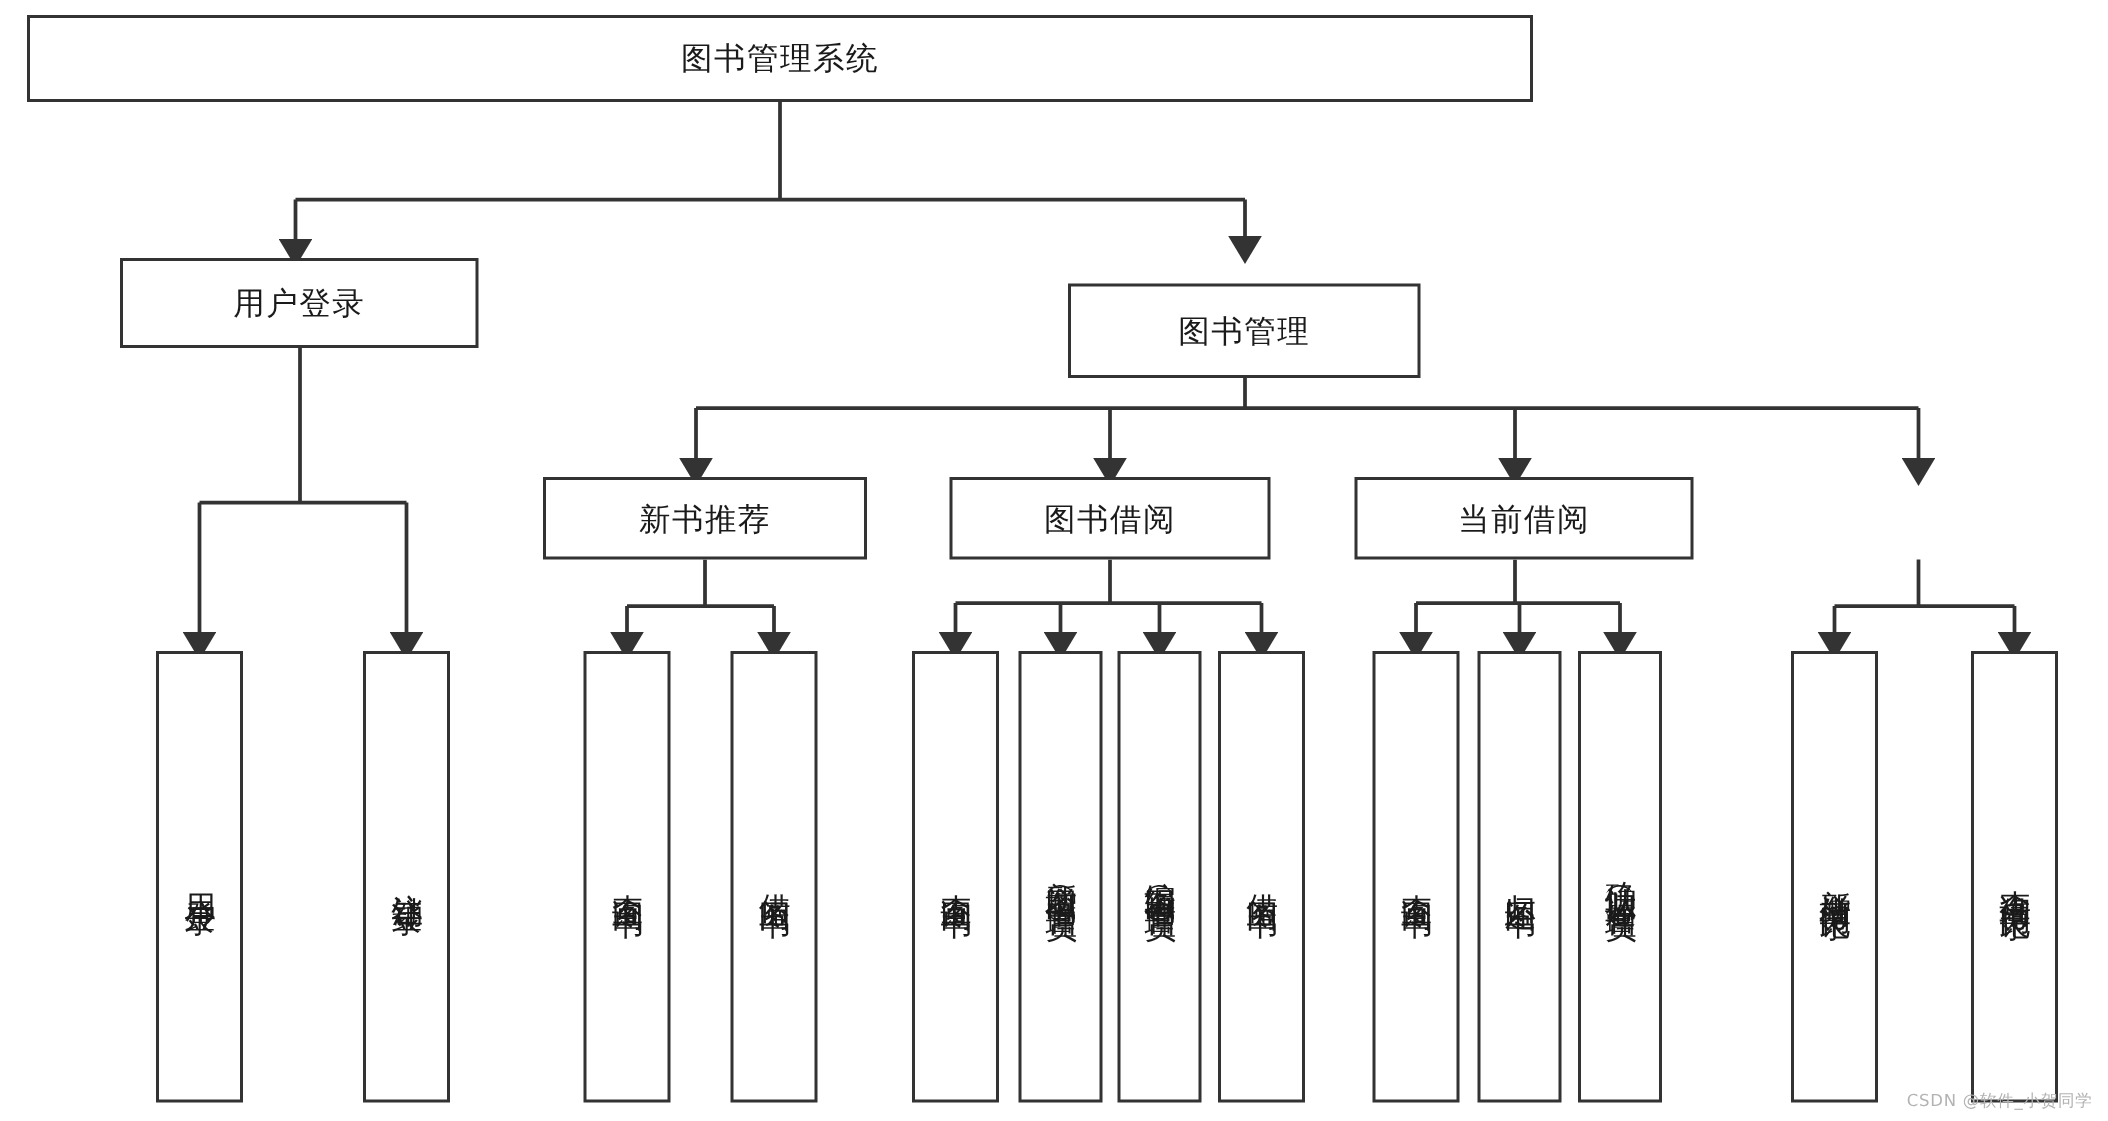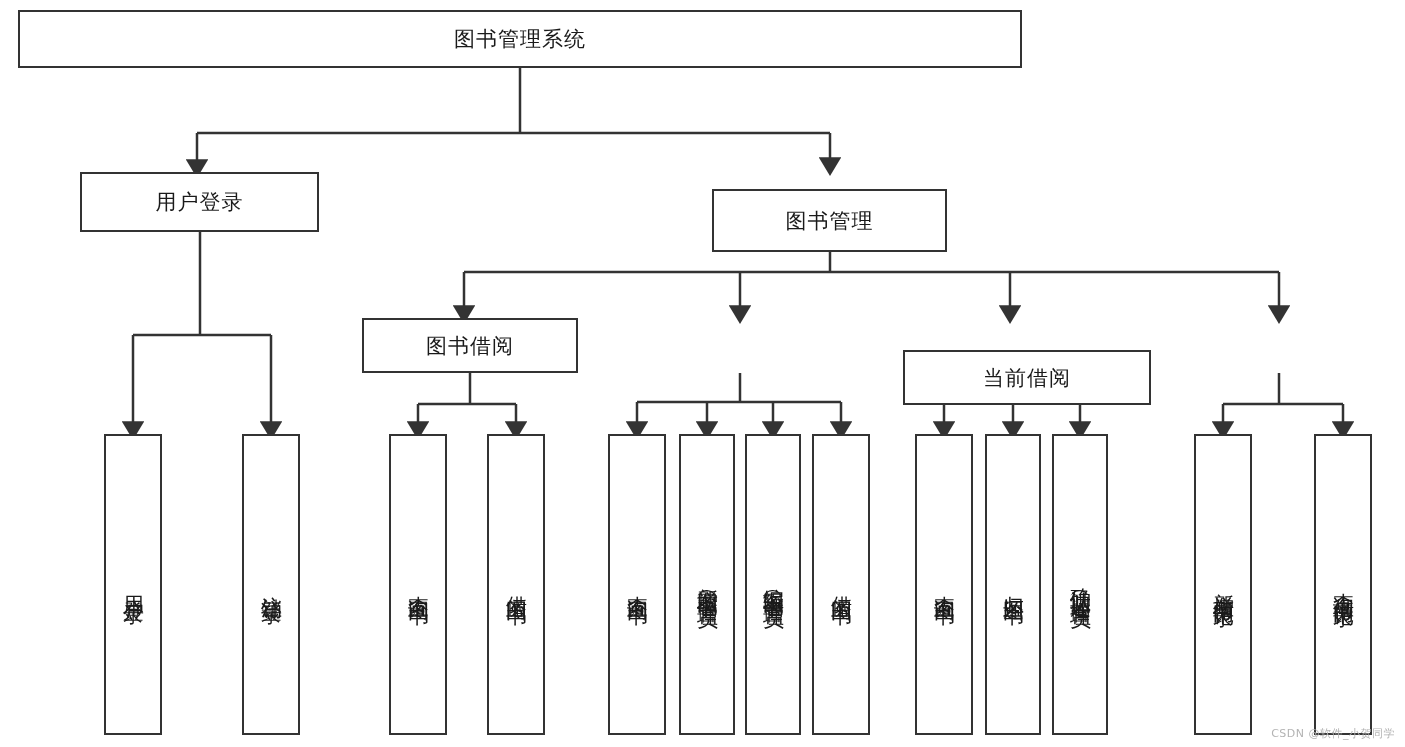--- a/index.html
+++ b/index.html
@@ -118,22 +118,23 @@
       <path d="M 1343,404 L 1343,425" marker-end="url(#arrowhead)"></path>
 
     </g>
   </svg>
 
   <div class="node node-h" id="n-root" style="left: 18px; top: 10px; width: 1004px; height: 58px;">图书管理系统</div>
 
   <div class="node node-h" id="n-l2-0" style="left: 80px; top: 172px; width: 239px; height: 60px;">用户登录</div>
   <div class="node node-h" id="n-l2-1" style="left: 712px; top: 170px; width: 235px; height: 63px; margin-top: 19px;">图书管理</div>
 
-  <div class="node node-h" id="n-l3-0" style="left: 362px; top: 318px; width: 216px; height: 55px;">图书借阅</div>
-  <div class="node node-h" id="n-l3-2" style="left: 903px; top: 318px; width: 248px; height: 55px; margin-top: 32px;">当前借阅</div>
+  <div class="node node-h" id="n-l3-0" style="left: 362px; top: 318px; width: 216px; height: 55px;">新书推荐</div>
+  <div class="node node-h" id="n-l3-1" style="left: 633px; top: 318px; width: 214px; height: 55px;">图书借阅</div>
+  <div class="node node-h" id="n-l3-2" style="left: 903px; top: 318px; width: 226px; height: 55px;">当前借阅</div>
 
   <div class="node node-v" id="n-leaf-0" style="left: 104px; top: 434px; width: 58px; height: 301px;">用户登录</div>
   <div class="node node-v" id="n-leaf-1" style="left: 242px; top: 434px; width: 58px; height: 301px;">注销登录</div>
   <div class="node node-v" id="n-leaf-2" style="left: 389px; top: 434px; width: 58px; height: 301px;">查询图书</div>
   <div class="node node-v" id="n-leaf-3" style="left: 487px; top: 434px; width: 58px; height: 301px;">借阅图书</div>
   <div class="node node-v" id="n-leaf-4" style="left: 608px; top: 434px; width: 58px; height: 301px;">查询图书</div>
   <div class="node node-v" id="n-leaf-5" style="left: 679px; top: 434px; width: 56px; height: 301px;">新增图书（管理员）</div>
   <div class="node node-v" id="n-leaf-6" style="left: 745px; top: 434px; width: 56px; height: 301px;">编辑图书（管理员）</div>
   <div class="node node-v" id="n-leaf-7" style="left: 812px; top: 434px; width: 58px; height: 301px;">借阅图书</div>
   <div class="node node-v" id="n-leaf-8" style="left: 915px; top: 434px; width: 58px; height: 301px;">查询图书</div>

